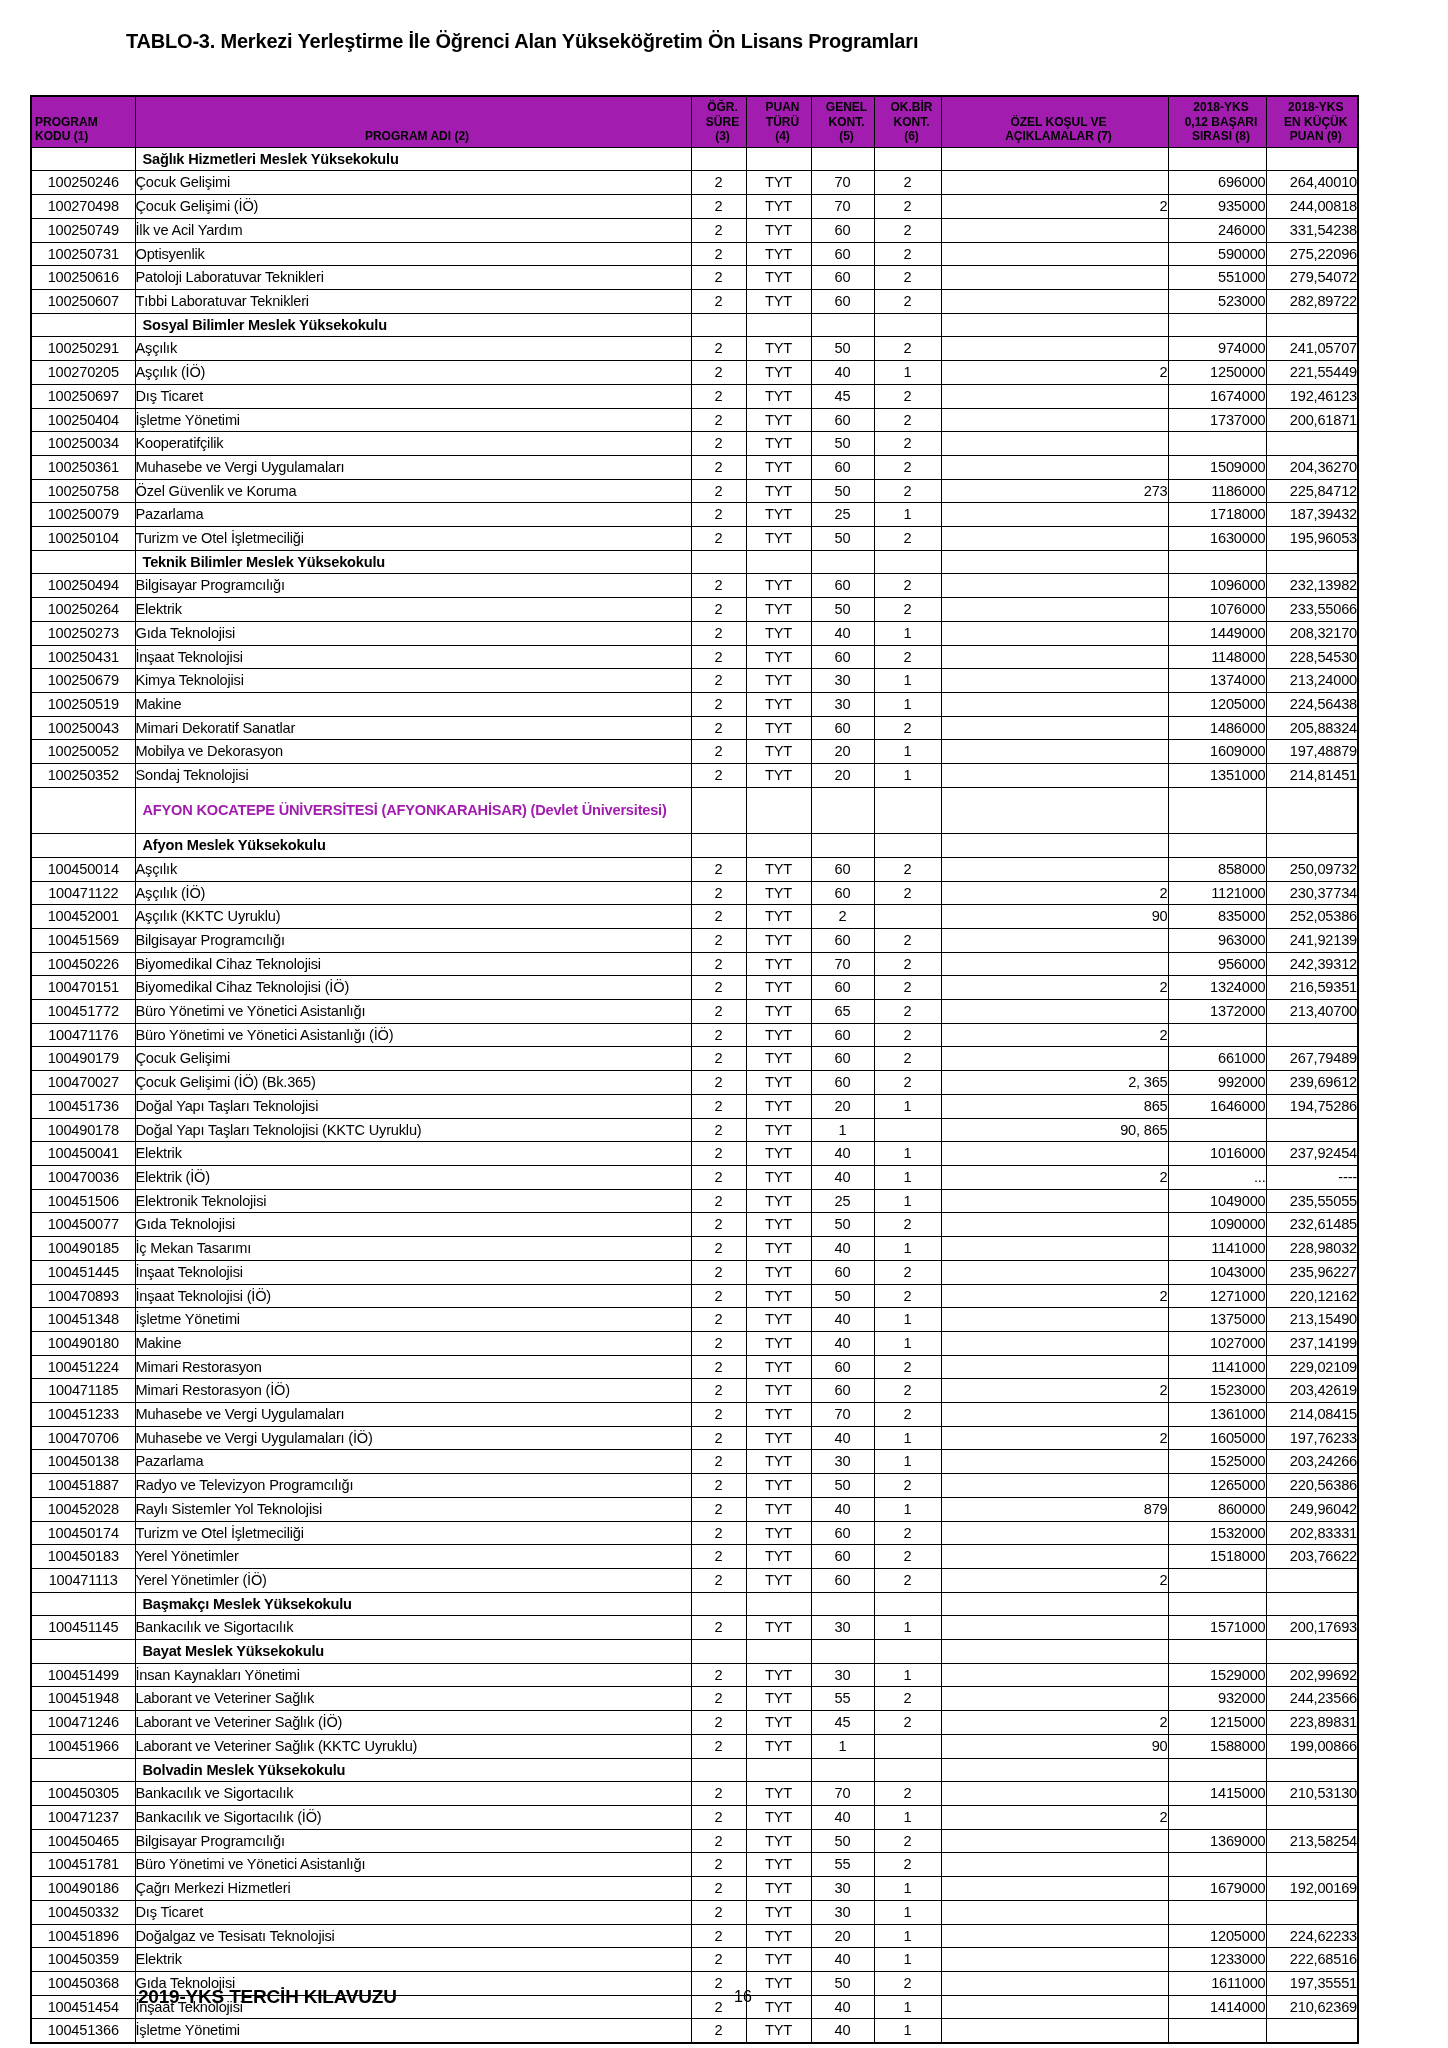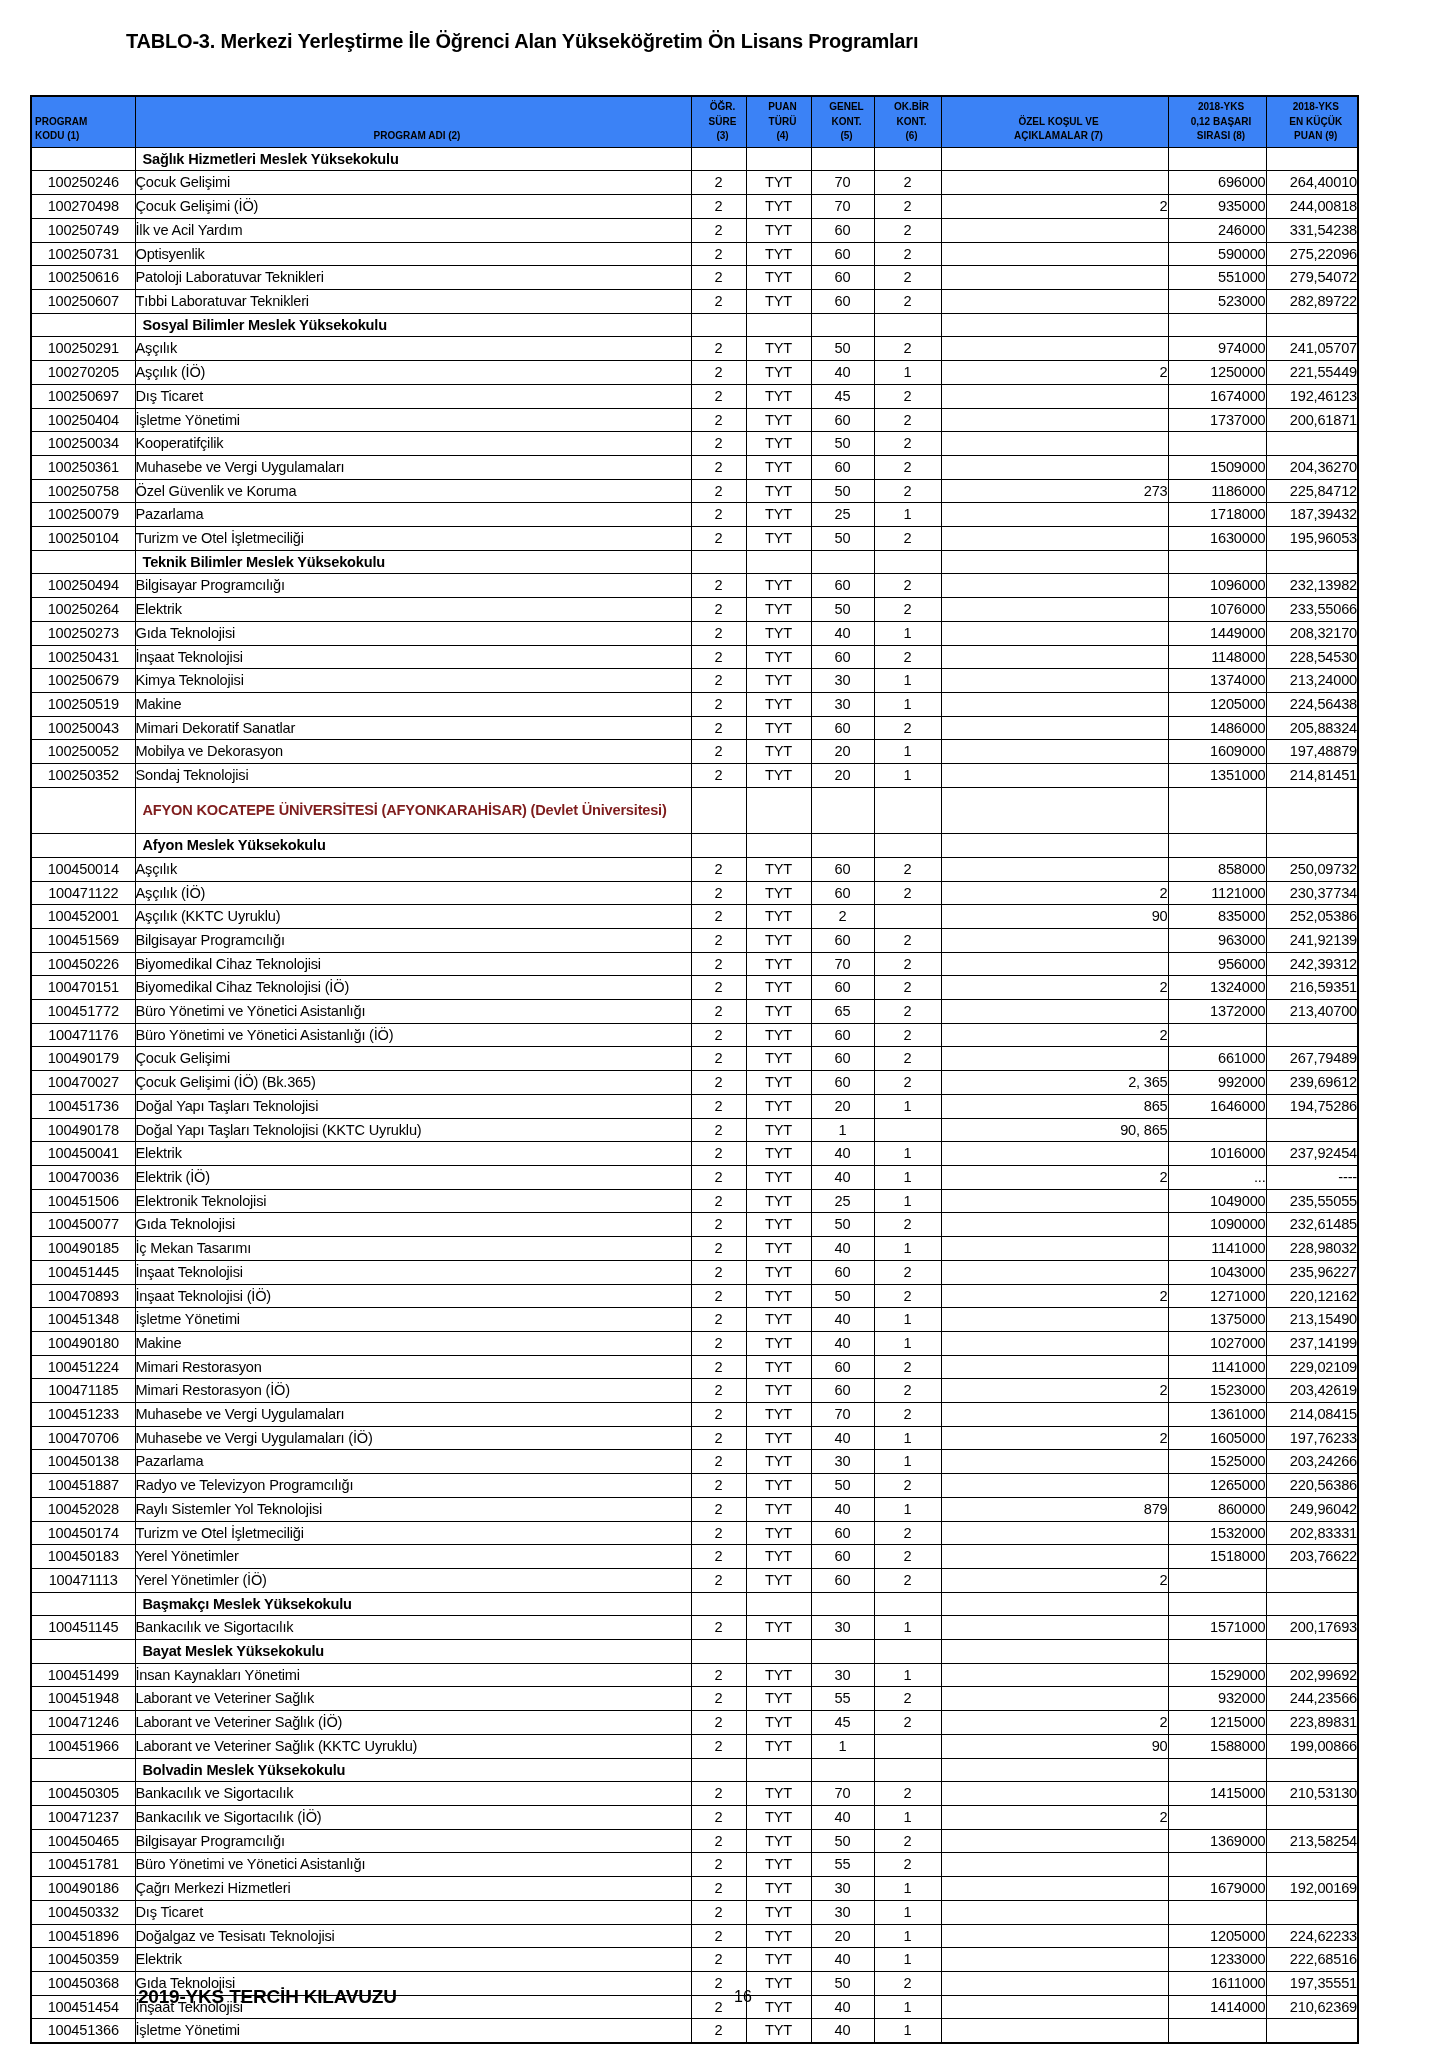--- a/index.html
+++ b/index.html
@@ -20,22 +20,22 @@
   table.programs {
     border-collapse:collapse; table-layout:fixed;
     width:1327px;
     border:2.5px solid #000;
   }
   .programs th, .programs td {
     border:1.5px solid #000;
     padding:0; overflow:hidden; white-space:nowrap;
   }
   .programs thead th {
-    background:#3b82f6;
-    font-size:10px; line-height:14.6px; font-weight:bold;
+    background:#a21caf;
+    font-size:12px; line-height:14.6px; font-weight:bold;
     vertical-align:bottom; text-align:center;
     padding:3px 2px 3px 10px; height:42px;
   }
   .programs thead th.h-code { text-align:left; padding-left:3px; }
   .programs tbody td {
     height:22.7px; font-size:14.6px; line-height:22.7px;
     letter-spacing:-0.2px;
   }
   .c-code  { text-align:center; }
   .c-name  { text-align:left; padding-left:16px; }
@@ -383,21 +383,21 @@
           <td class="c-sure">2</td>
           <td class="c-ptur">TYT</td>
           <td class="c-genel">20</td>
           <td class="c-okbir">1</td>
           <td class="c-kosul"></td>
           <td class="c-sira">1351000</td>
           <td class="c-puan">214,81451</td>
         </tr>
         <tr class="university-row">
           <td class="c-code"></td>
-          <td class="c-name" style="color: #7f1d1d;">AFYON KOCATEPE ÜNİVERSİTESİ (AFYONKARAHİSAR) (Devlet Üniversitesi)</td>
+          <td class="c-name" style="color: #a21caf;">AFYON KOCATEPE ÜNİVERSİTESİ (AFYONKARAHİSAR) (Devlet Üniversitesi)</td>
           <td class="c-sure"></td>
           <td class="c-ptur"></td>
           <td class="c-genel"></td>
           <td class="c-okbir"></td>
           <td class="c-kosul"></td>
           <td class="c-sira"></td>
           <td class="c-puan"></td>
         </tr>
         <tr class="section-row">
           <td class="c-code"></td>

